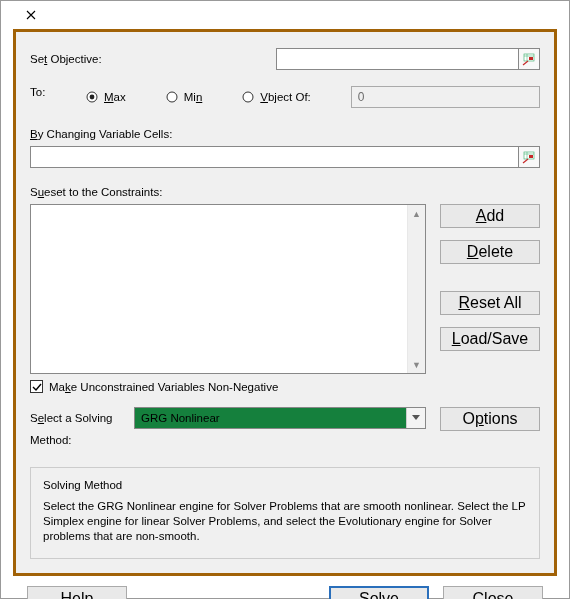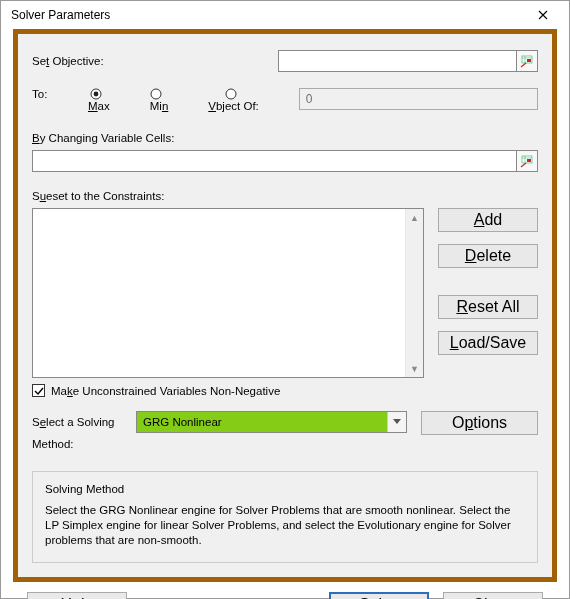--- a/index.html
+++ b/index.html
@@ -38,21 +38,21 @@
   }
   .close-btn svg { width: 10px; height: 10px; }
   .body {
     flex: 1;
     padding: 0 12px 12px 12px;
     box-sizing: border-box;
     display: flex;
     flex-direction: column;
   }
   .panel {
-    border: 5px solid #a16207;
+    border: 3px solid #a16207;
     background: #f0f0f0;
     padding: 16px 14px 14px 14px;
     box-sizing: border-box;
     flex: 1;
     display: flex;
     flex-direction: column;
   }
   .row {
     display: flex;
     align-items: center;
@@ -97,21 +97,20 @@
   .refedit-btn svg { width: 14px; height: 14px; }
   .to-row {
     display: flex;
     margin-bottom: 20px;
   }
   .to-label { width: 56px; }
   .radio {
     display: inline-flex;
     align-items: center;
     margin-right: 40px;
-    flex-direction: column;
   }
   .radio svg { width: 12px; height: 12px; margin-right: 6px; }
   .valueof-input {
     flex: 1;
     height: 18px;
     border: 1px solid #aaa;
     background: #f0f0f0;
     color: #6d6d6d;
     padding: 1px 6px;
     font-family: inherit;
@@ -188,39 +187,39 @@
   .method-row {
     display: flex;
     align-items: flex-start;
     margin-bottom: 16px;
   }
   .method-label { width: 104px; line-height: 22px; }
   .method-select {
     flex: 1;
     height: 22px;
     border: 1px solid #888;
-    background: #84cc16;
+    background: #15803d;
     display: flex;
     align-items: center;
     padding: 0 6px;
     margin-right: 14px;
     position: relative;
     box-sizing: border-box;
   }
   .method-select .chev {
     position: absolute;
     right: 0; top: 0; bottom: 0;
     width: 18px;
     display: flex;
     align-items: center;
     justify-content: center;
     border-left: 1px solid #ccc;
     background: #f4f4f4;
   }
-  .options-btn { width: 117px; }
+  .options-btn { width: 100px; }
   .desc-box {
     border: 1px solid #ccc;
     padding: 10px 12px 14px 12px;
     line-height: 15px;
   }
   .desc-box .desc-title {
     margin-bottom: 6px;
   }
   .footer {
     display: flex;
@@ -237,21 +236,20 @@
     border: 2px solid #2a6fbb;
     background: #e9e9e9;
   }
 </style>
 </head>
 <body>
 
 <div class="window">
 
   <div class="titlebar">
-    <span class="title">Solver Parameters</span>
     <div class="close-btn">
       <svg viewBox="0 0 10 10">
           <path d="M1 1 L9 9 M9 1 L1 9" stroke="#000" stroke-width="1.1" fill="none"></path>
         </svg>
     </div>
   </div>
 
   <div class="body">
     <div class="panel">
 

